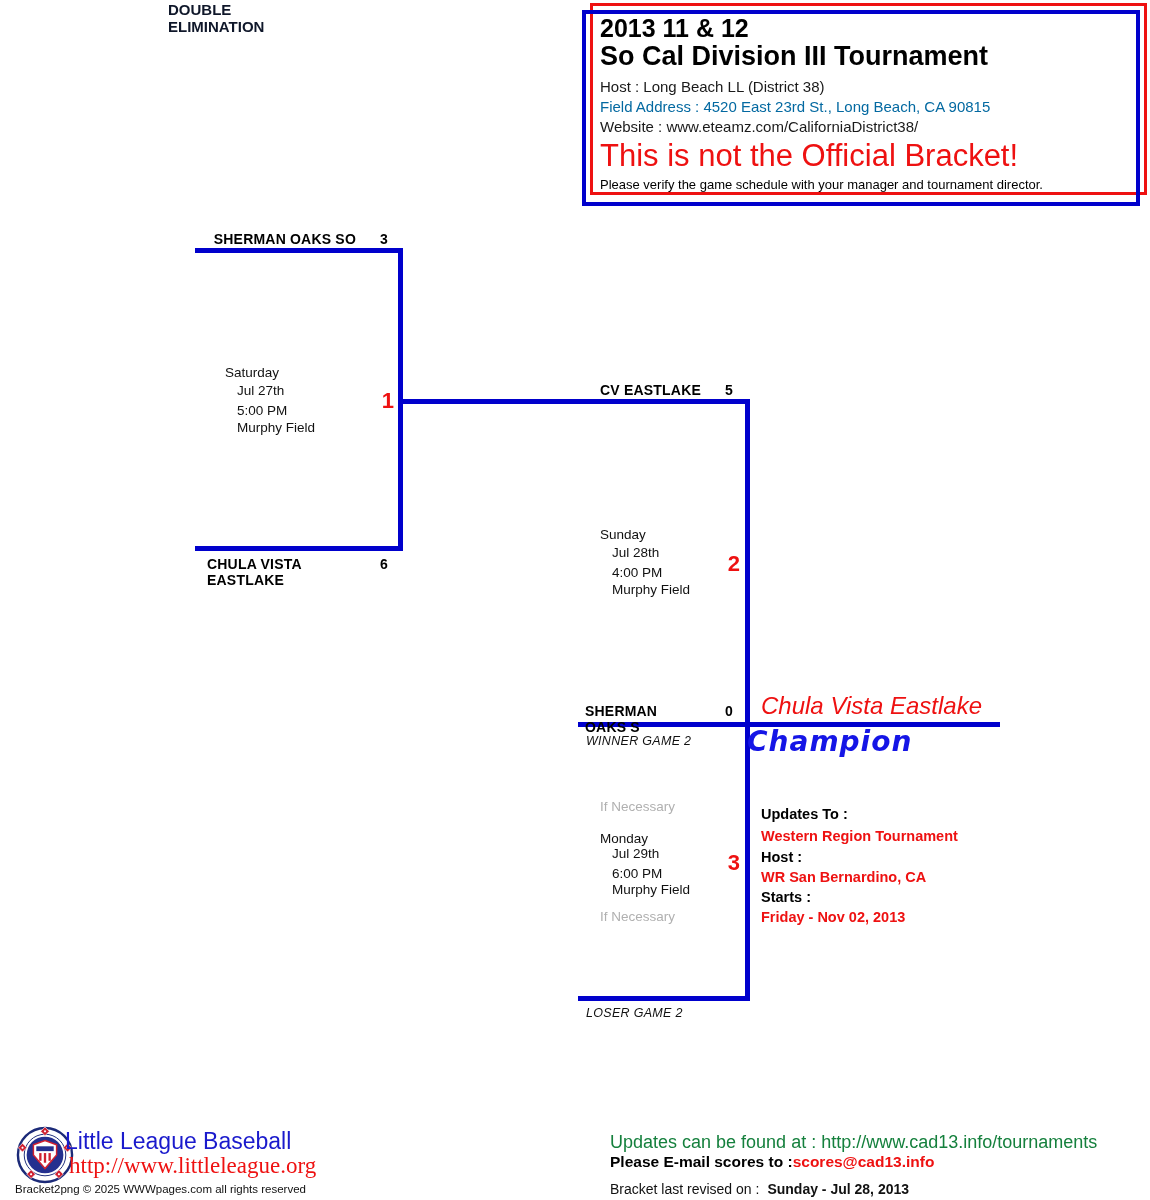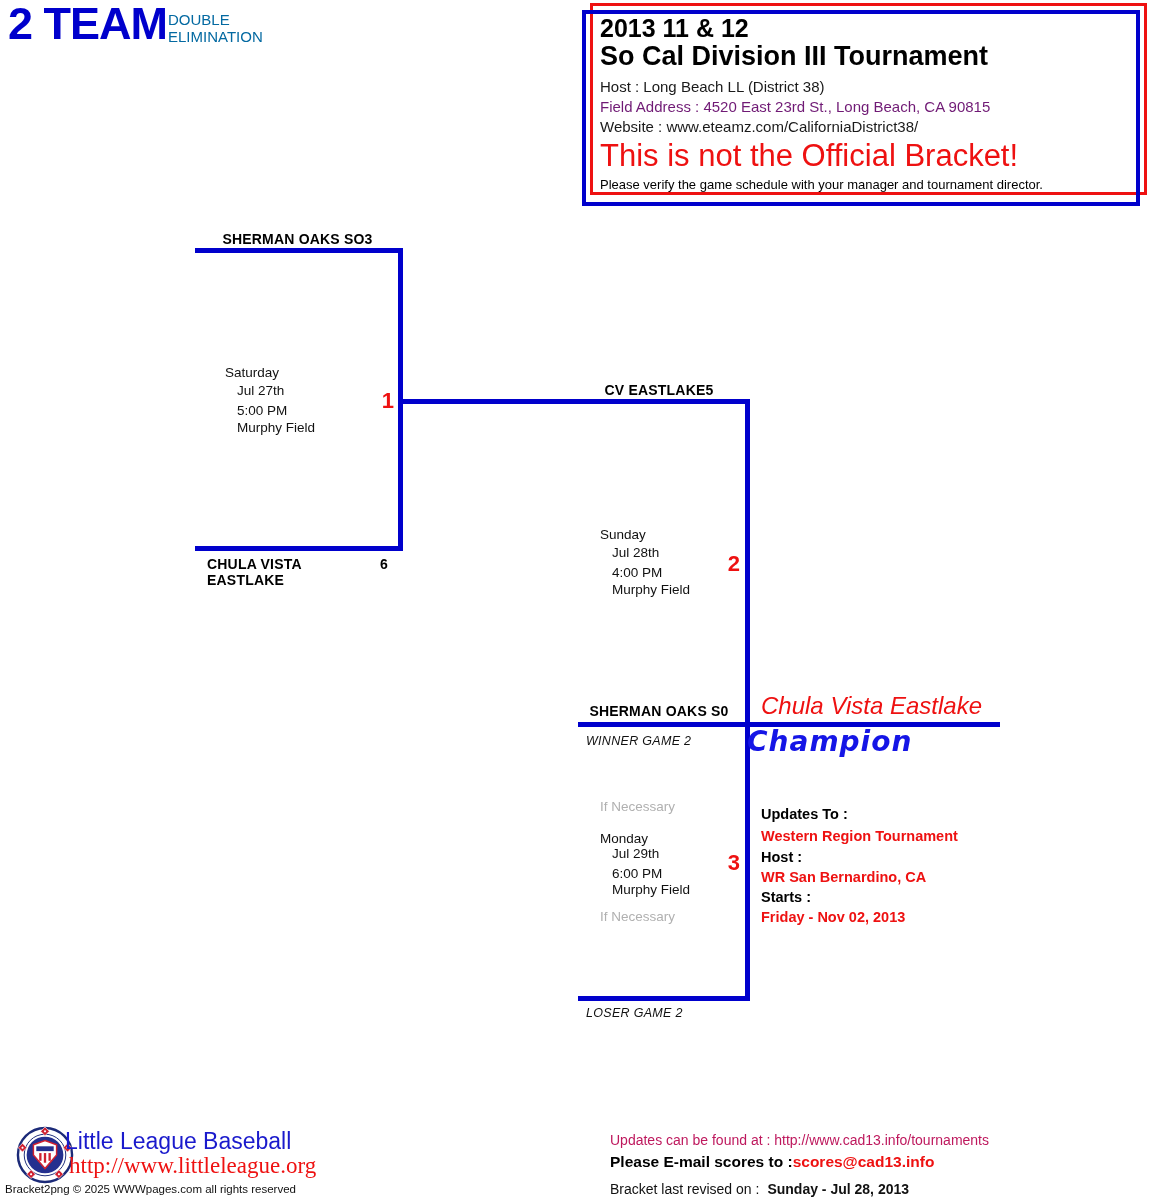--- a/index.html
+++ b/index.html
@@ -3,39 +3,39 @@
 <meta charset="utf-8">
 <style>
   html,body{margin:0;padding:0;background:#fff;}
   #stage{position:relative;width:1150px;height:1200px;background:#fff;overflow:hidden;
          font-family:"Liberation Sans",sans-serif;color:#000;}
 
   .abs{position:absolute;}
 
   
   #masthead-title{left:8px;top:0px;font-size:45px;font-weight:bold;color:#0000cc;letter-spacing:-1px;line-height:48px;}
-  #masthead-sub{left:168px;top:11px;font-size:15px;font-weight:normal;color:#0369a1;line-height:17px;}
+  #masthead-sub{left:168px;top:1px;font-size:15px;font-weight:bold;color:#0f172a;line-height:17px;}
 
   
   #infobox-red{left:590px;top:3px;width:551px;height:186px;border:3px solid #ee1111;}
   #infobox-blue{left:582px;top:10px;width:550px;height:188px;border:4px solid #0000cc;}
   #ib-season{left:600px;top:14px;font-size:25px;font-weight:bold;}
   #ib-tournament{left:600px;top:41px;font-size:27px;font-weight:bold;}
   #ib-host{left:600px;top:78px;font-size:15px;color:#1a1a1a;}
-  #ib-field{left:600px;top:98px;font-size:15px;color:#701a75;}
+  #ib-field{left:600px;top:98px;font-size:15px;color:#0369a1;}
   #ib-website{left:600px;top:118px;font-size:15px;color:#1a1a1a;}
   #ib-warning{left:600px;top:138px;font-size:31px;color:#ee1111;}
   #ib-note{left:600px;top:177px;font-size:13px;}
 
   
   .bline{position:absolute;background:#0000cc;}
 
   
-  .team-row{position:absolute;display:flex;justify-content:center;
-            font-size:14px;font-weight:bold;letter-spacing:0.2px;}
+  .team-row{position:absolute;display:flex;justify-content:flex-end;
+            font-size:14px;font-weight:bold;letter-spacing:0.2px;gap:24px;}
   #row-g1-top{left:207px;top:231px;width:181px;}
   #row-g1-bottom{left:207px;top:556px;width:181px;}
   #row-g2-top{left:585px;top:382px;width:148px;}
   #row-g2-bottom{left:585px;top:703px;width:148px;}
 
   
   .ginfo{position:absolute;font-size:13.5px;color:#111;}
   .gray{color:#b0b0b0;}
   .gnum{position:absolute;width:24px;text-align:right;font-size:22px;font-weight:bold;color:#ee1111;}
   #num-1{left:370px;top:388px;}
@@ -54,33 +54,32 @@
   
   .adv{position:absolute;left:761px;font-size:14.5px;font-weight:bold;color:#000;}
   .adv.red{color:#ee1111;}
   #adv-l1{top:806px;} #adv-v1{top:828px;} #adv-l2{top:849px;}
   #adv-v2{top:869px;} #adv-l3{top:889px;} #adv-v3{top:909px;}
 
   
   #ll-logo{left:16px;top:1126px;width:58px;height:58px;}
   #ll-name{left:65px;top:1128px;font-size:23px;color:#1a1acc;font-family:Liberation Sans, sans-serif;}
   #ll-url{left:69px;top:1153px;font-size:23px;color:#ee1111;font-family:"Liberation Serif",serif;}
-  #copyright{left:5px;top:1183px;font-size:11.5px;color:#111;}
-  #updates{left:610px;top:1132px;font-size:14px;color:#be185d;}
+  #copyright{left:15px;top:1183px;font-size:11.5px;color:#111;}
+  #updates{left:610px;top:1132px;font-size:18px;color:#15803d;}
   #email-line{left:610px;top:1153px;font-size:15.5px;font-weight:bold;color:#000;}
   #email-line .red{color:#ee1111;}
   #revised-line{left:610px;top:1181px;font-size:14px;color:#111;}
   #revised-line .b{font-weight:bold;margin-left:8px;}
 </style>
 </head>
 <body>
 
 <div id="stage">
 
-  <div class="abs" id="masthead-title">2 TEAM</div>
   <div class="abs" id="masthead-sub">
     <div>DOUBLE</div>
     <div>ELIMINATION</div>
   </div>
 
   <div class="abs" id="infobox-red"></div>
   <div class="abs" id="infobox-blue"></div>
   <div class="abs" id="ib-season">2013 11 &amp; 12</div>
   <div class="abs" id="ib-tournament">So Cal Division III Tournament</div>
   <div class="abs" id="ib-host">Host : Long Beach LL (District 38)</div>

